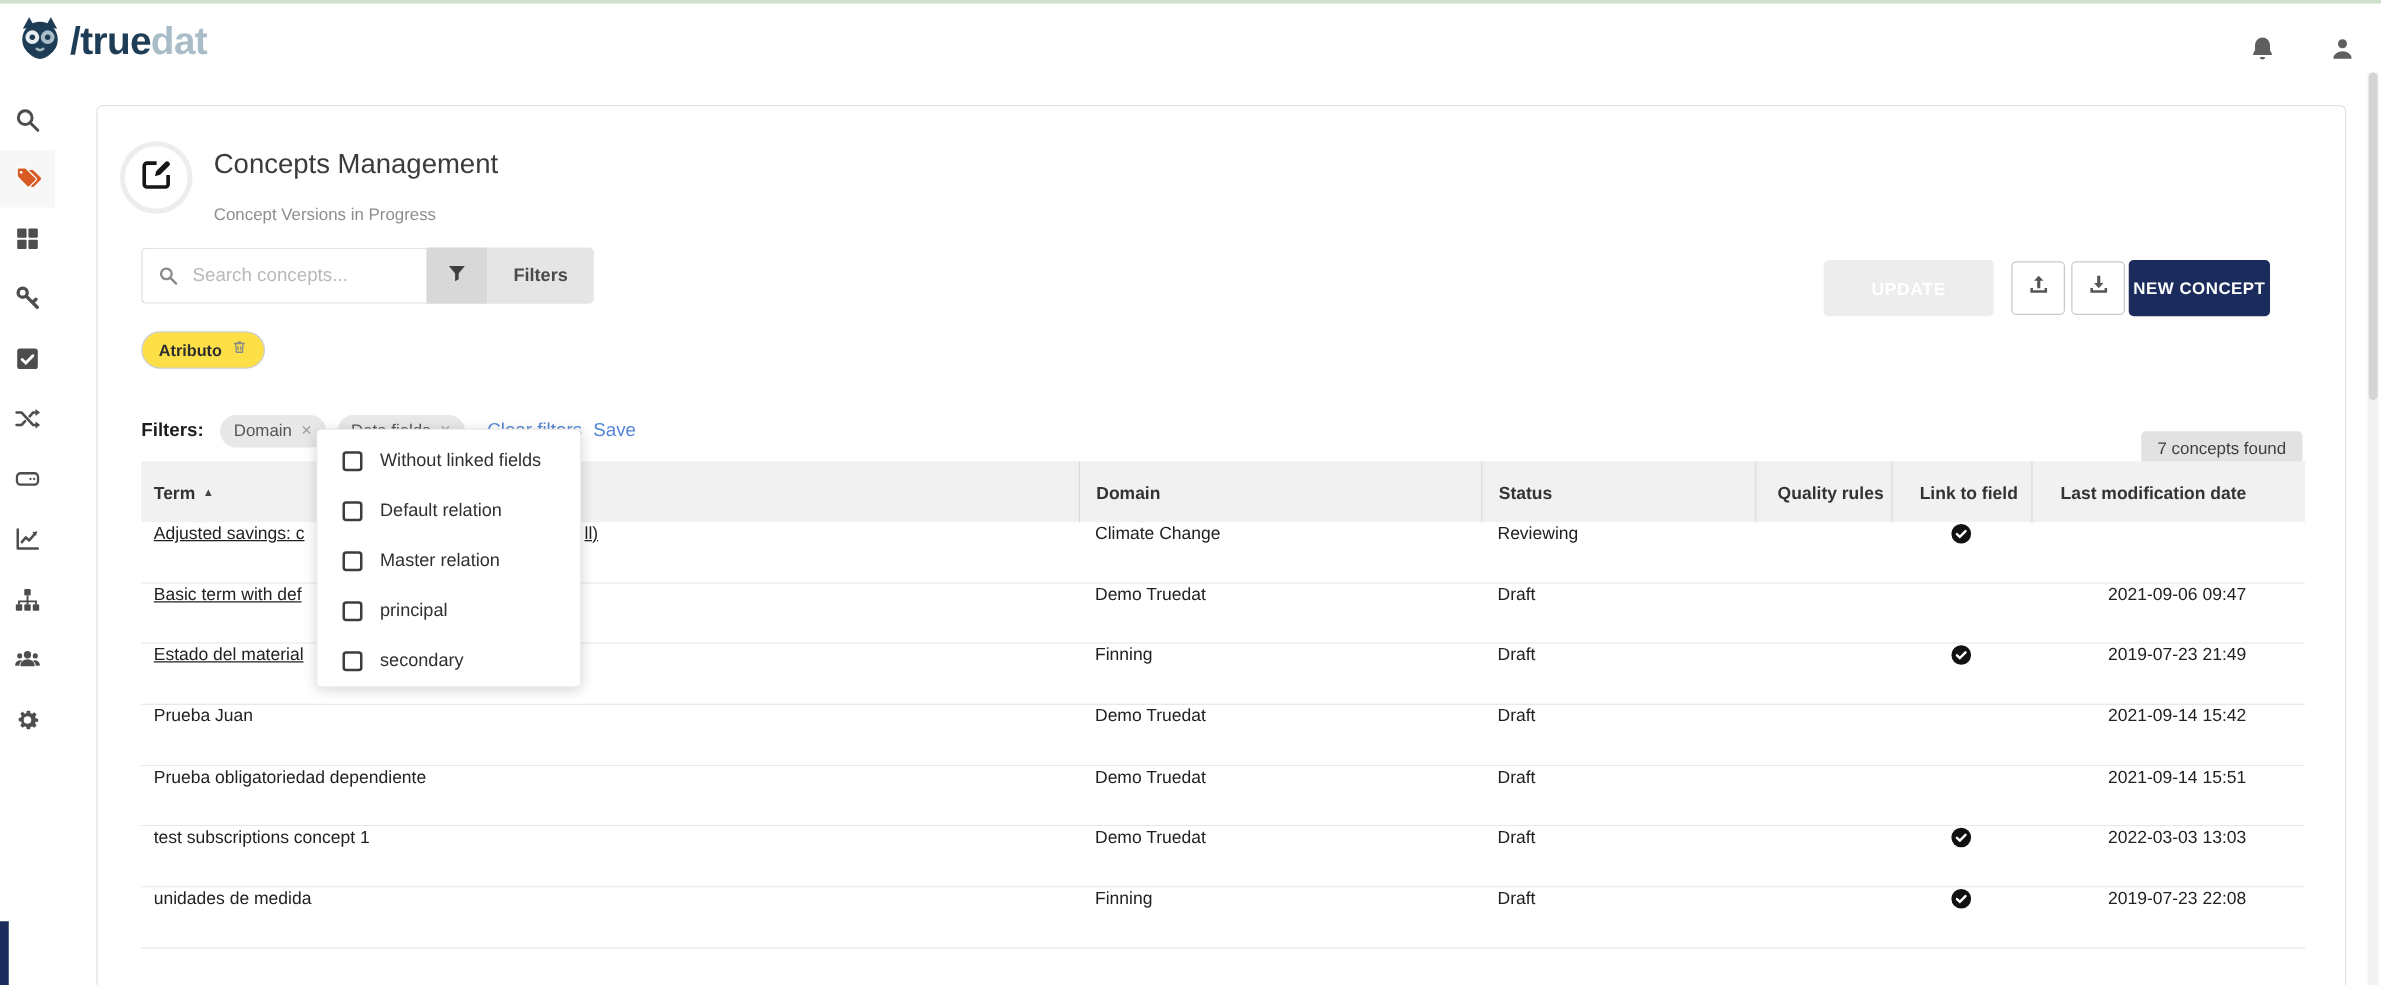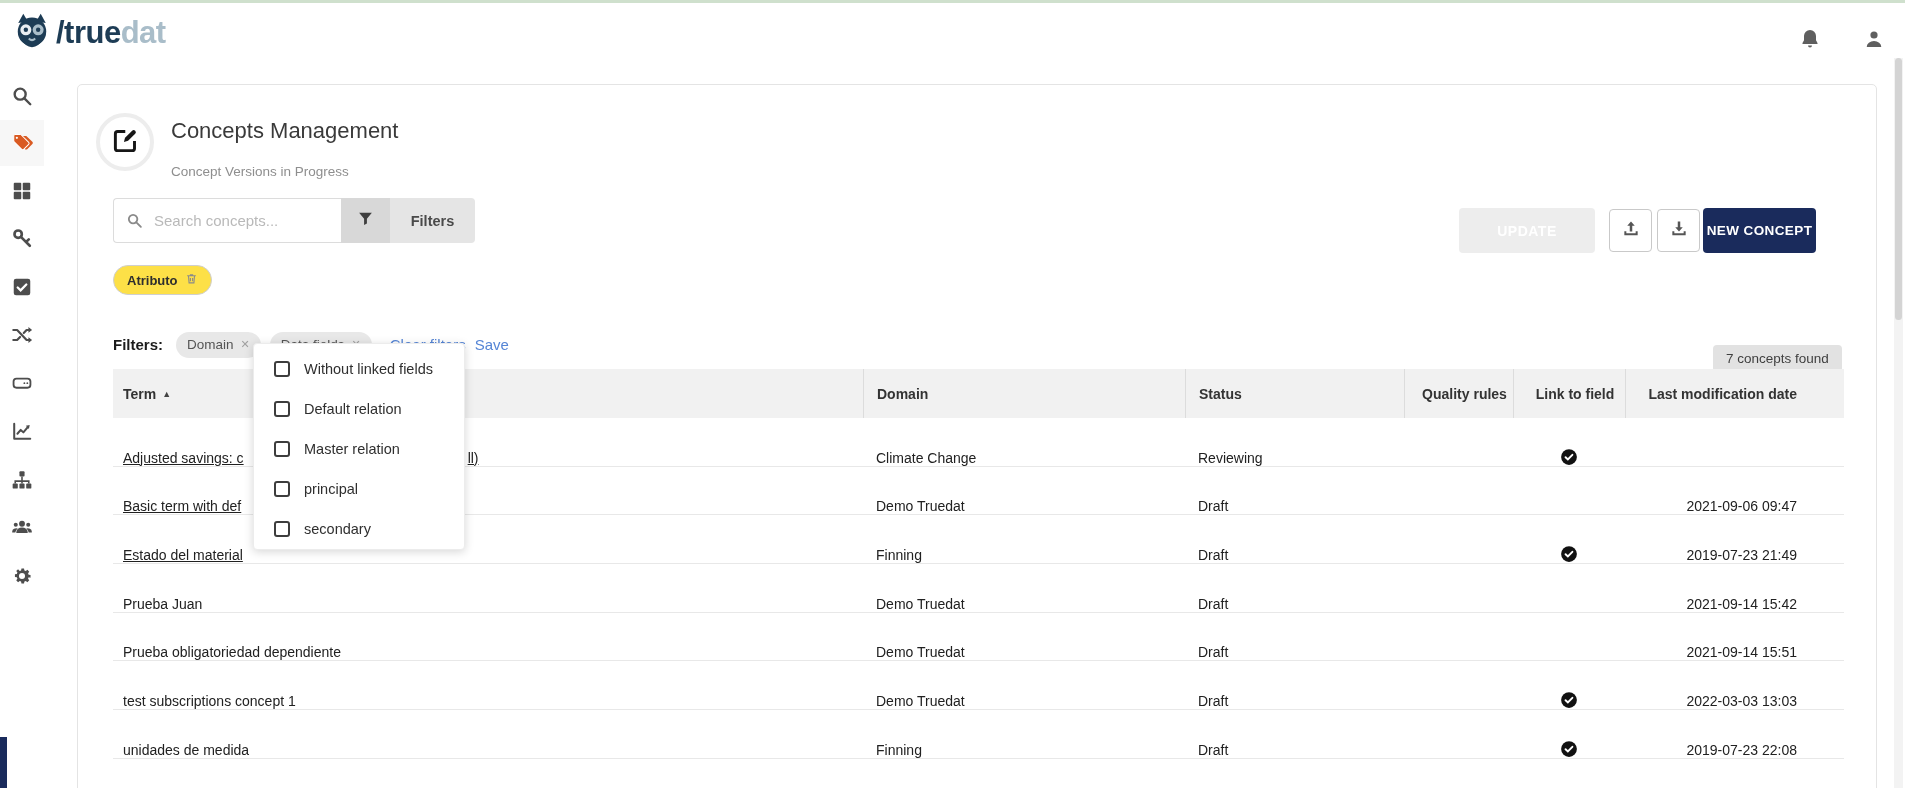--- a/index.html
+++ b/index.html
@@ -101,21 +101,21 @@
   #table{left:35px;top:284px;width:1731px;}
   .thead,.trow{display:grid;grid-template-columns:750px 322px 219px 109px 112px 219px;}
   .thead{height:49px;background:#f1f1f1;}
   .th{display:flex;align-items:center;font-size:14px;font-weight:700;color:#333;
     border-left:1px solid #dcdcdc;padding-left:13px;}
   .th.c0{border-left:none;padding-left:10px;}
   .th.c3,.th.c4{justify-content:center;padding-left:11px;}
   .th.c5{justify-content:flex-end;padding-left:16px;padding-right:47px;}
   .th .sort{margin-left:6px;font-size:9px;color:#444;}
   .trow{height:48.7px;border-bottom:1px solid #e8e8e8;background:#fff;cursor:pointer;}
-  .td{display:flex;align-items:flex-end;font-size:14px;color:#212121;padding-left:13px;
+  .td{display:flex;align-items:flex-start;font-size:14px;color:#212121;padding-left:13px;
     overflow:hidden;white-space:nowrap;}
   .td.c0{padding-left:10px;}
   .td.c3,.td.c4{justify-content:center;padding-left:0;}
   .td.c5{justify-content:flex-end;padding-left:0;padding-right:47px;}
   .td .gap{display:inline-block;width:224px;flex:none;}
   .td .u{text-decoration:underline;}
   .check-ic{width:18px;height:18px;display:block;}
 
   
   #sb-track{left:1894px;top:58px;width:9px;height:730px;background:#f3f3f3;}

